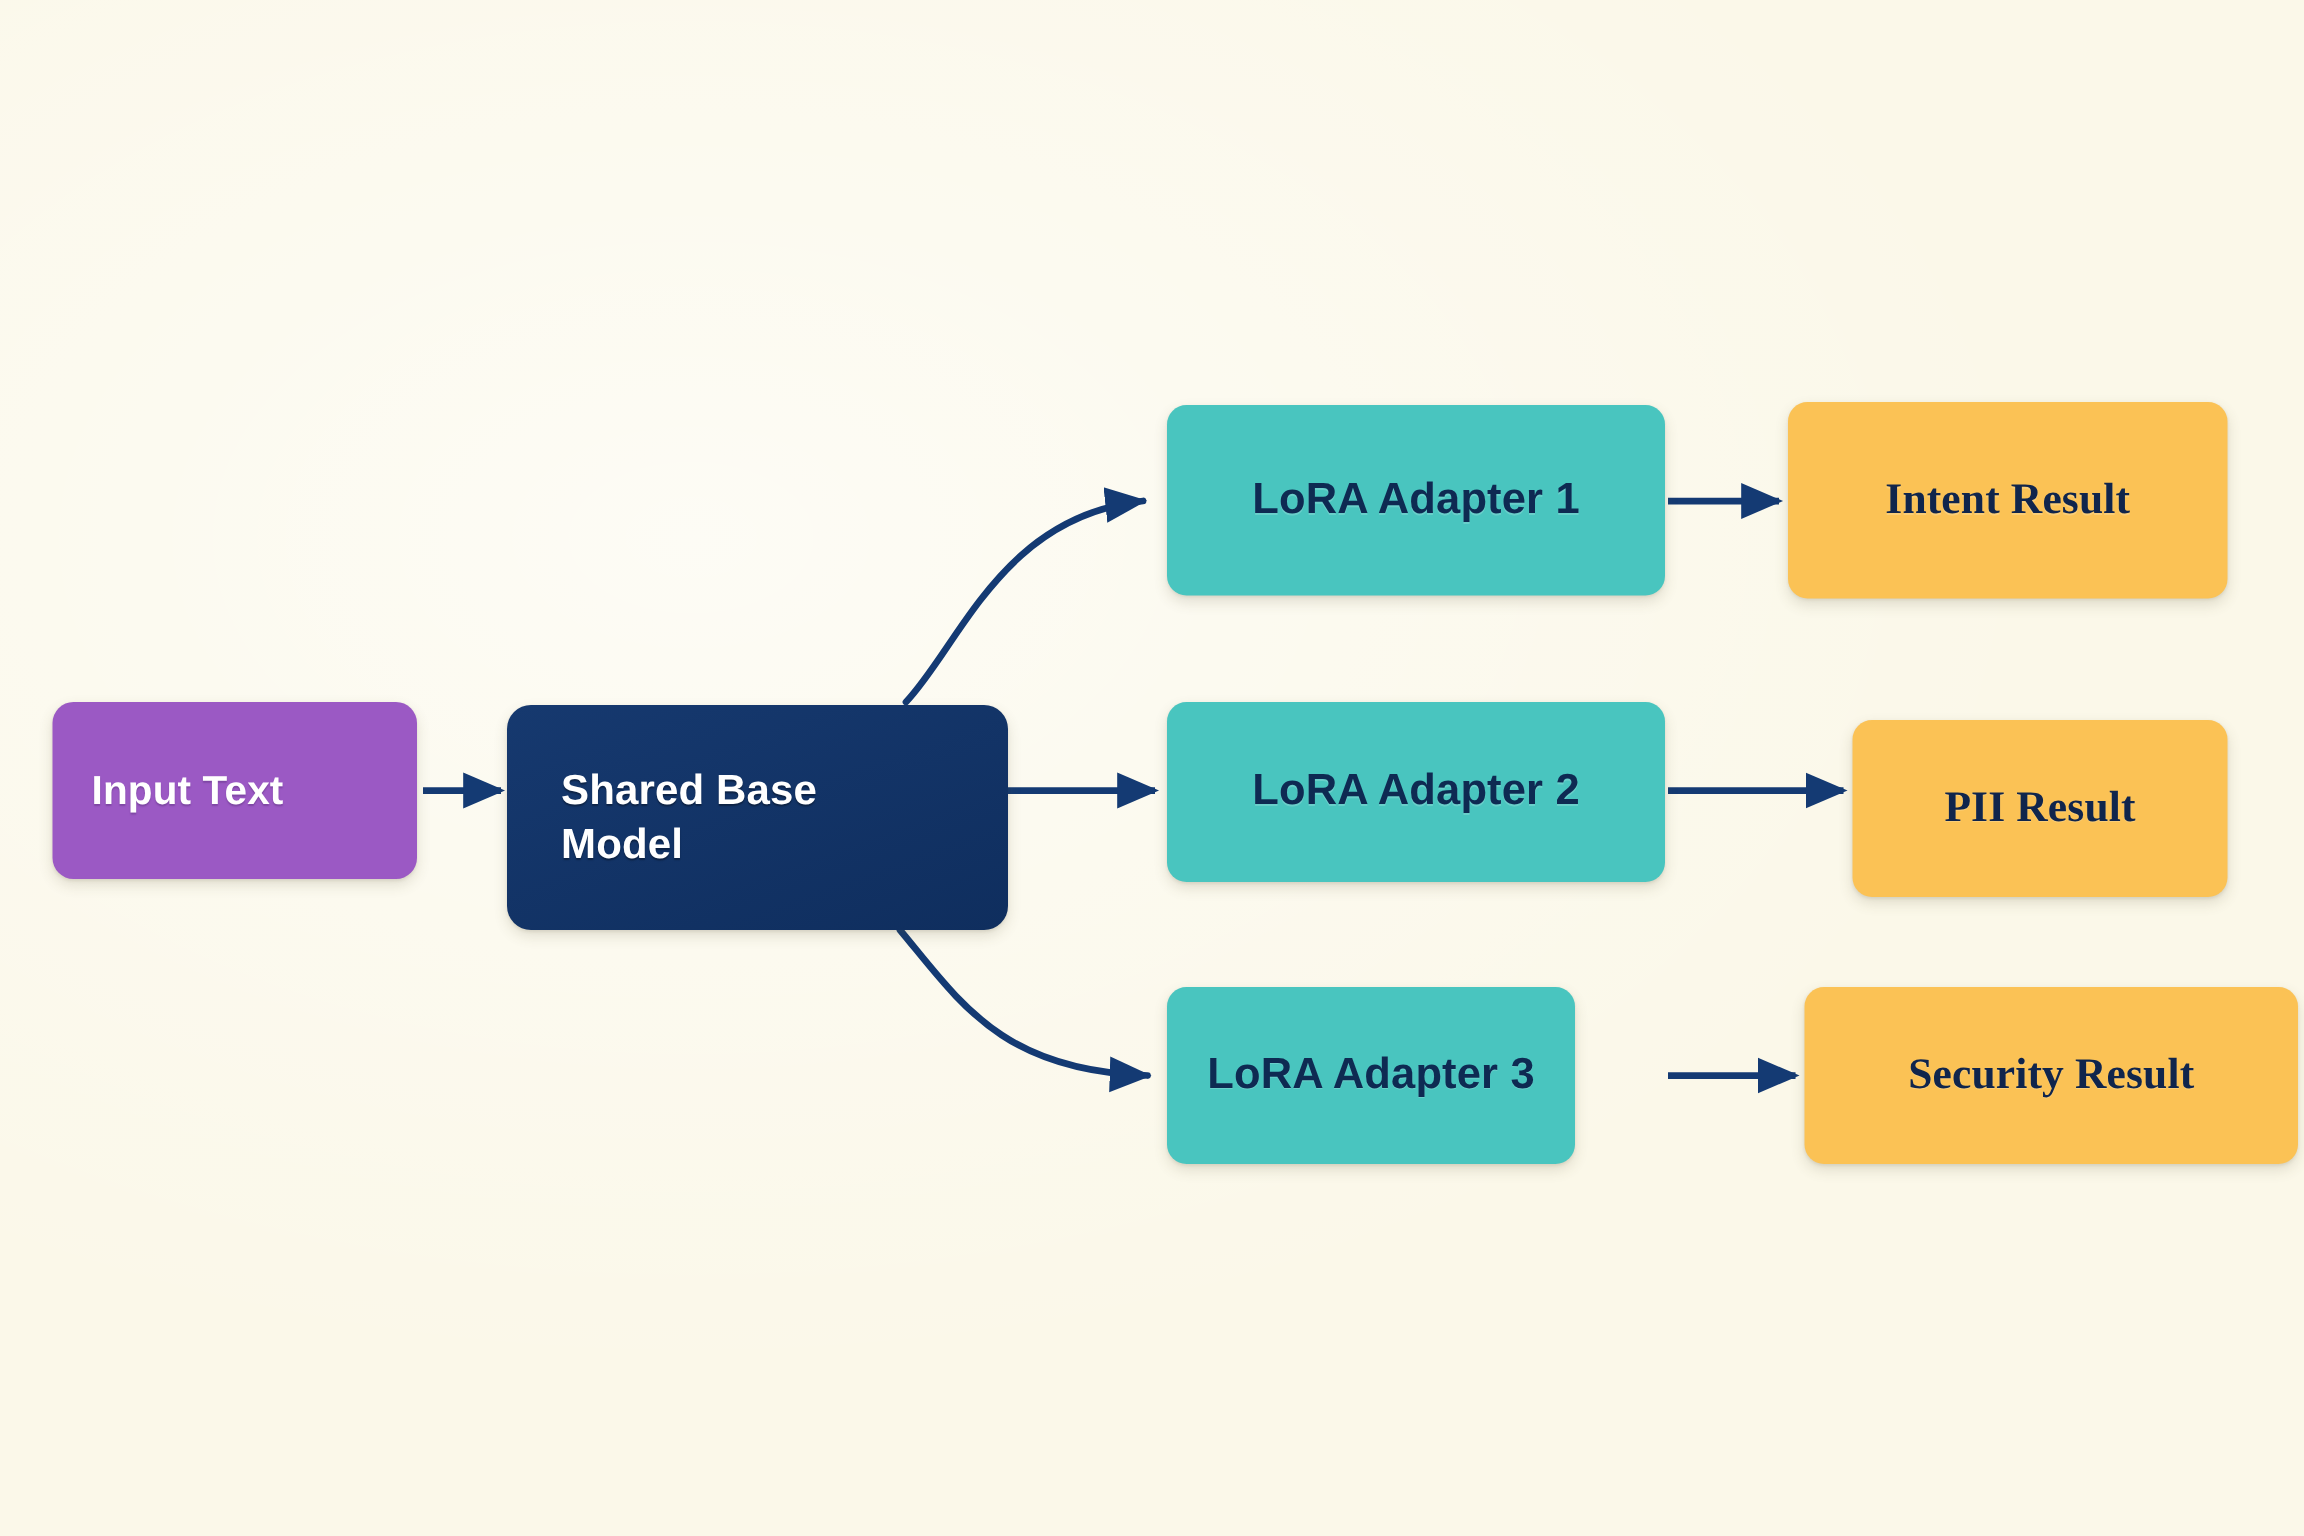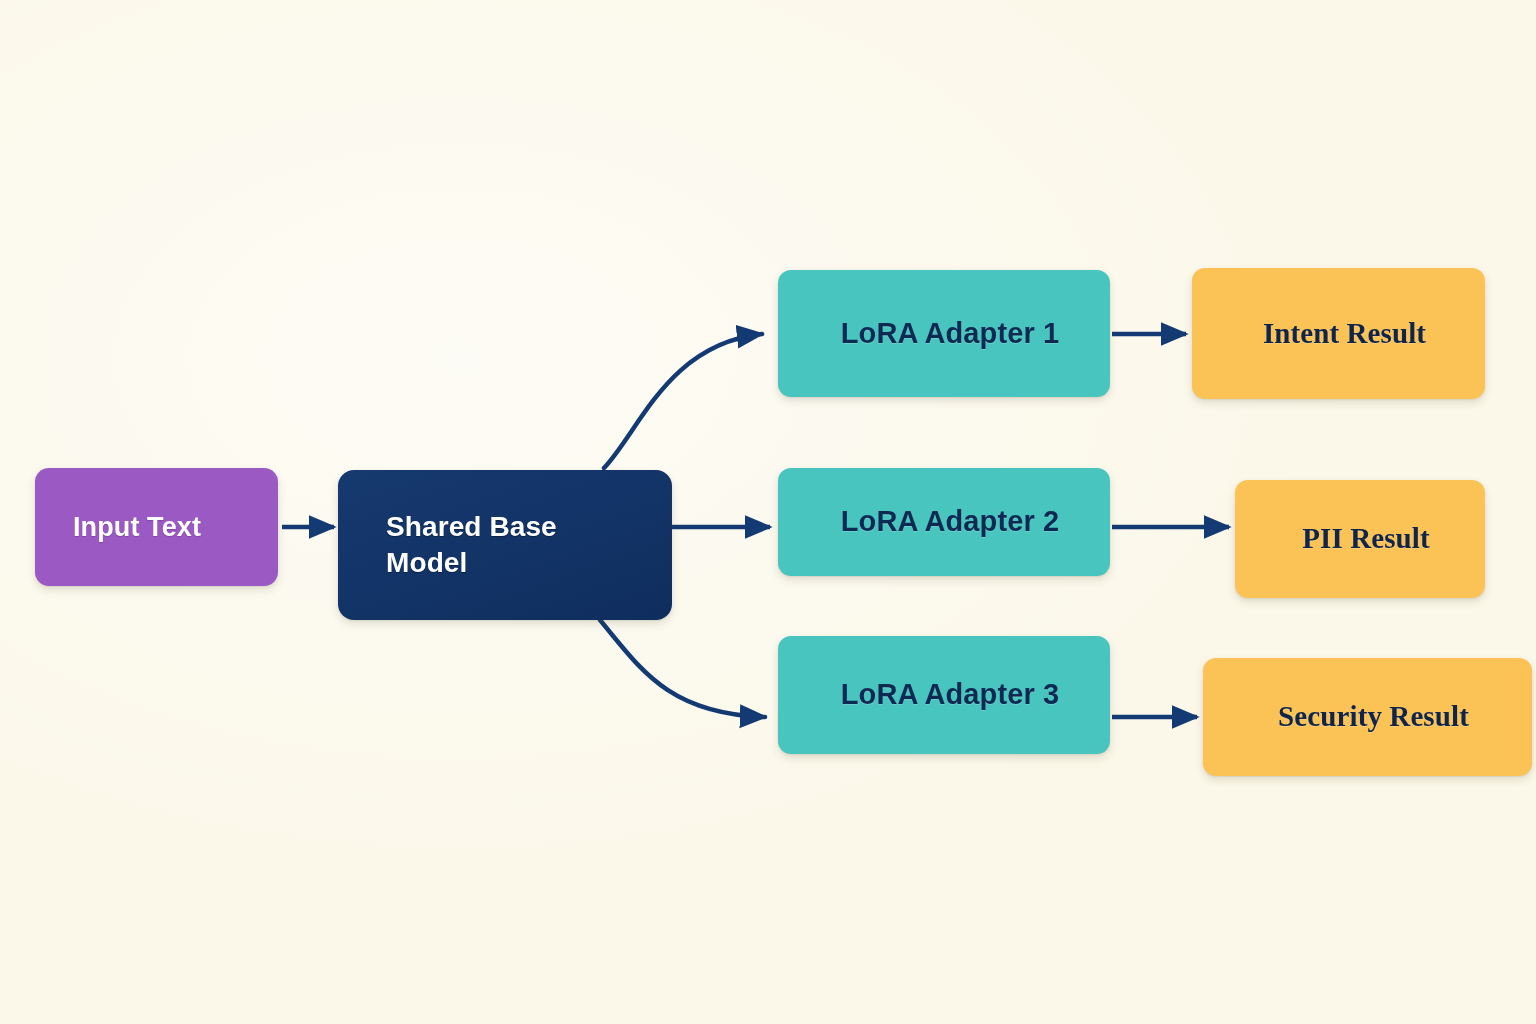--- a/index.html
+++ b/index.html
@@ -44,21 +44,20 @@
     align-items: center;
     box-shadow: 0 4px 9px rgba(90, 80, 50, 0.16),
                 0 1px 2px rgba(90, 80, 50, 0.10);
   }
   .node-label {
     display: block;
     width: 100%;
     line-height: 1.28;
     letter-spacing: 0.1px;
     white-space: pre-line;
-    margin-left: 12px;
   }
 
   
   .node.input-node {
     background: #9B59C4;
     padding: 0 26px;
     justify-content: flex-start;
   }
   .node.input-node .node-label {
     color: #FFFFFF;
@@ -144,25 +143,25 @@
 
   <div class="node base-node" style="left:338px; top:470px; width:334px; height:150px;">
     <span class="node-label">Shared Base
 Model</span>
   </div>
 
   <div class="node adapter-node" style="left:778px; top:270px; width:332px; height:127px;">
     <span class="node-label">LoRA Adapter 1</span>
   </div>
 
-  <div class="node adapter-node" style="left:778px; top:468px; width:332px; height:108px;">
+  <div class="node adapter-node" style="left:778px; top:468px; width:332px; height:120px;">
     <span class="node-label">LoRA Adapter 2</span>
   </div>
 
-  <div class="node adapter-node" style="left:778px; top:636px; width:332px; height:118px;">
+  <div class="node adapter-node" style="left:778px; top:658px; width:272px; height:118px;">
     <span class="node-label">LoRA Adapter 3</span>
   </div>
 
   <div class="node result-node" style="left:1192px; top:268px; width:293px; height:131px;">
     <span class="node-label">Intent Result</span>
   </div>
 
   <div class="node result-node" style="left:1235px; top:480px; width:250px; height:118px;">
     <span class="node-label">PII Result</span>
   </div>

